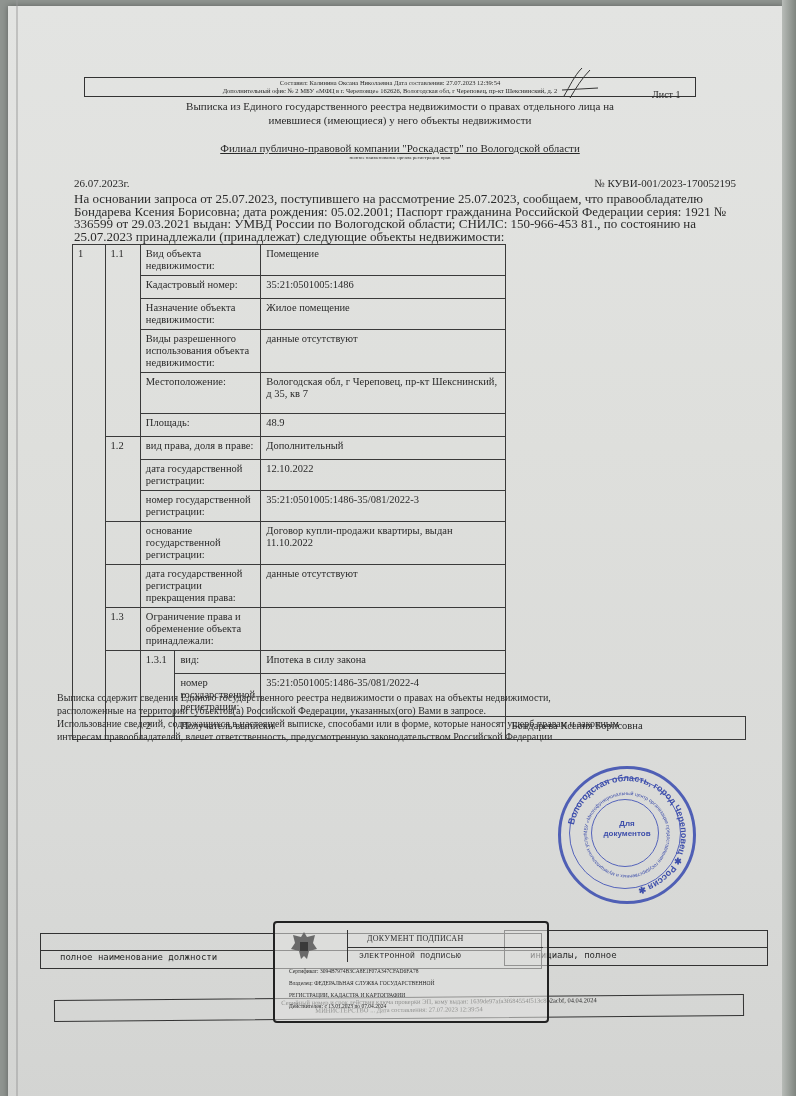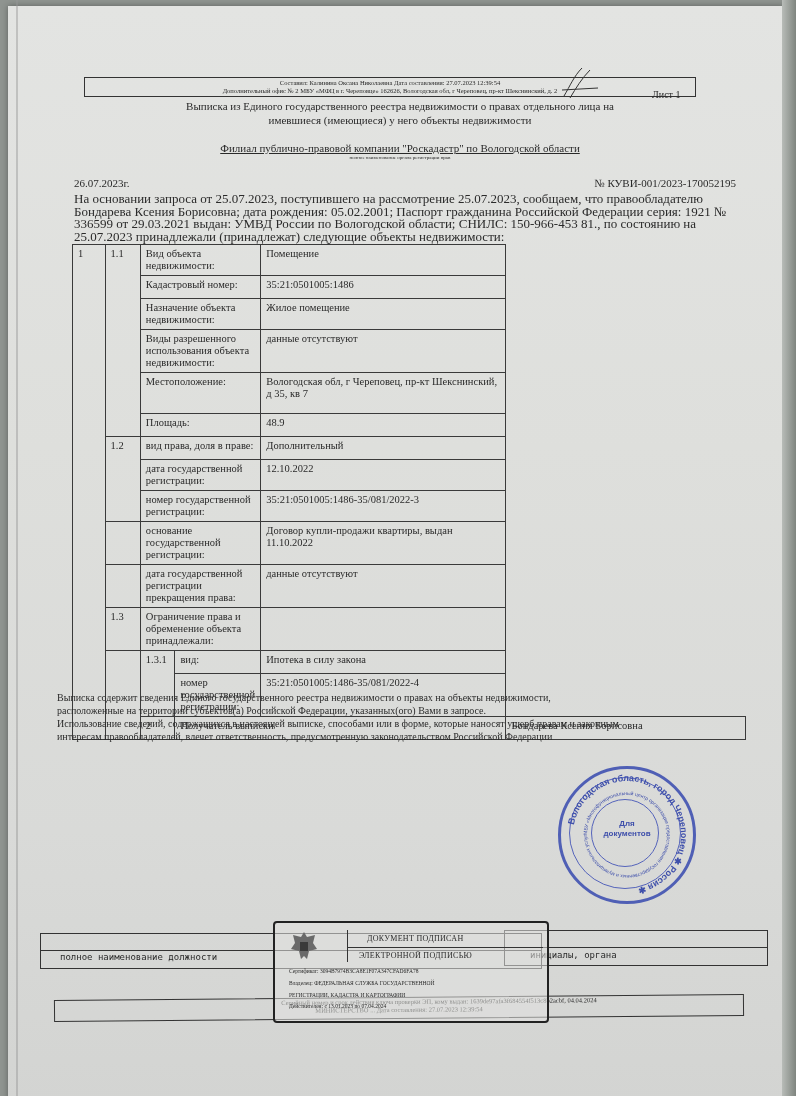--- a/index.html
+++ b/index.html
@@ -106,21 +106,21 @@
   }
   .esig .emblem {
     position: absolute; left: 14px; top: 6px; width: 30px; height: 34px;
   }
   .esig .hdr-cell {
     position: absolute; left: 72px; top: 7px; width: 196px; height: 32px;
     border-left: 1.5px solid #333;
   }
   .esig .hdr-line { position:absolute; left:72px; top:24px; width:196px; border-top:1.5px solid #333; }
   .esig .t1 { position:absolute; left:92px; top:11px; font-size:8px; letter-spacing:0.3px; }
-  .esig .t2 { position:absolute; left:84px; top:28px; font-size:8px; letter-spacing:0.3px; }
+  .esig .t2 { position:absolute; left:84px; top:28px; font-size:8px; letter-spacing:0.3px;font-family:Liberation Mono, monospace; }
   .esig .cert { position:absolute; left:14px; top:45px; font-size:5.5px; }
   .esig .owner { position:absolute; left:14px; top:57px; font-size:5.5px; }
   .esig .owner2 { position:absolute; left:14px; top:69px; font-size:5.5px; }
   .esig .valid { position:absolute; left:14px; top:80px; font-size:5.5px; }
   .serial-box {
     position: absolute; left: 54px; top: 997px; width: 688px; height: 20px;
     border: 1.5px solid #333; transform: rotate(-0.5deg);
     font-size: 6.5px; line-height: 8px; text-align: center;
   }
   .signature-mark { position: absolute; left: 560px; top: 66px; }
@@ -260,21 +260,21 @@
   </div>
 </div>
 
 <div class="sig-table">
     <div class="mid"></div>
   </div>
 <div class="sig-pos">полное наименование должности</div>
 <div class="sig-right">
     <div class="mid"></div>
   </div>
-<div class="sig-initials">инициалы, органа</div>
+<div class="sig-initials">инициалы, полное</div>
 
 <div class="serial-box">
   <div style="padding-left:80px">Серийный номер и срок действия ключа проверки ЭП, кому выдан: 1639de97afa3f684554f513c8b2acbf, 04.04.2024</div>
   <div>МИНИСТЕРСТВО ... Дата составления: 27.07.2023 12:39:54</div>
 </div>
 
 <div class="esig">
   <svg class="emblem" viewBox="0 0 30 34">
     <path d="M15 3 L18 8 L26 6 L24 14 L28 20 L20 22 L18 30 L15 27 L12 30 L10 22 L2 20 L6 14 L4 6 L12 8 Z" fill="#6a6a6a"></path>
     <rect x="11" y="13" width="8" height="9" fill="#3a3a3a"></rect>

